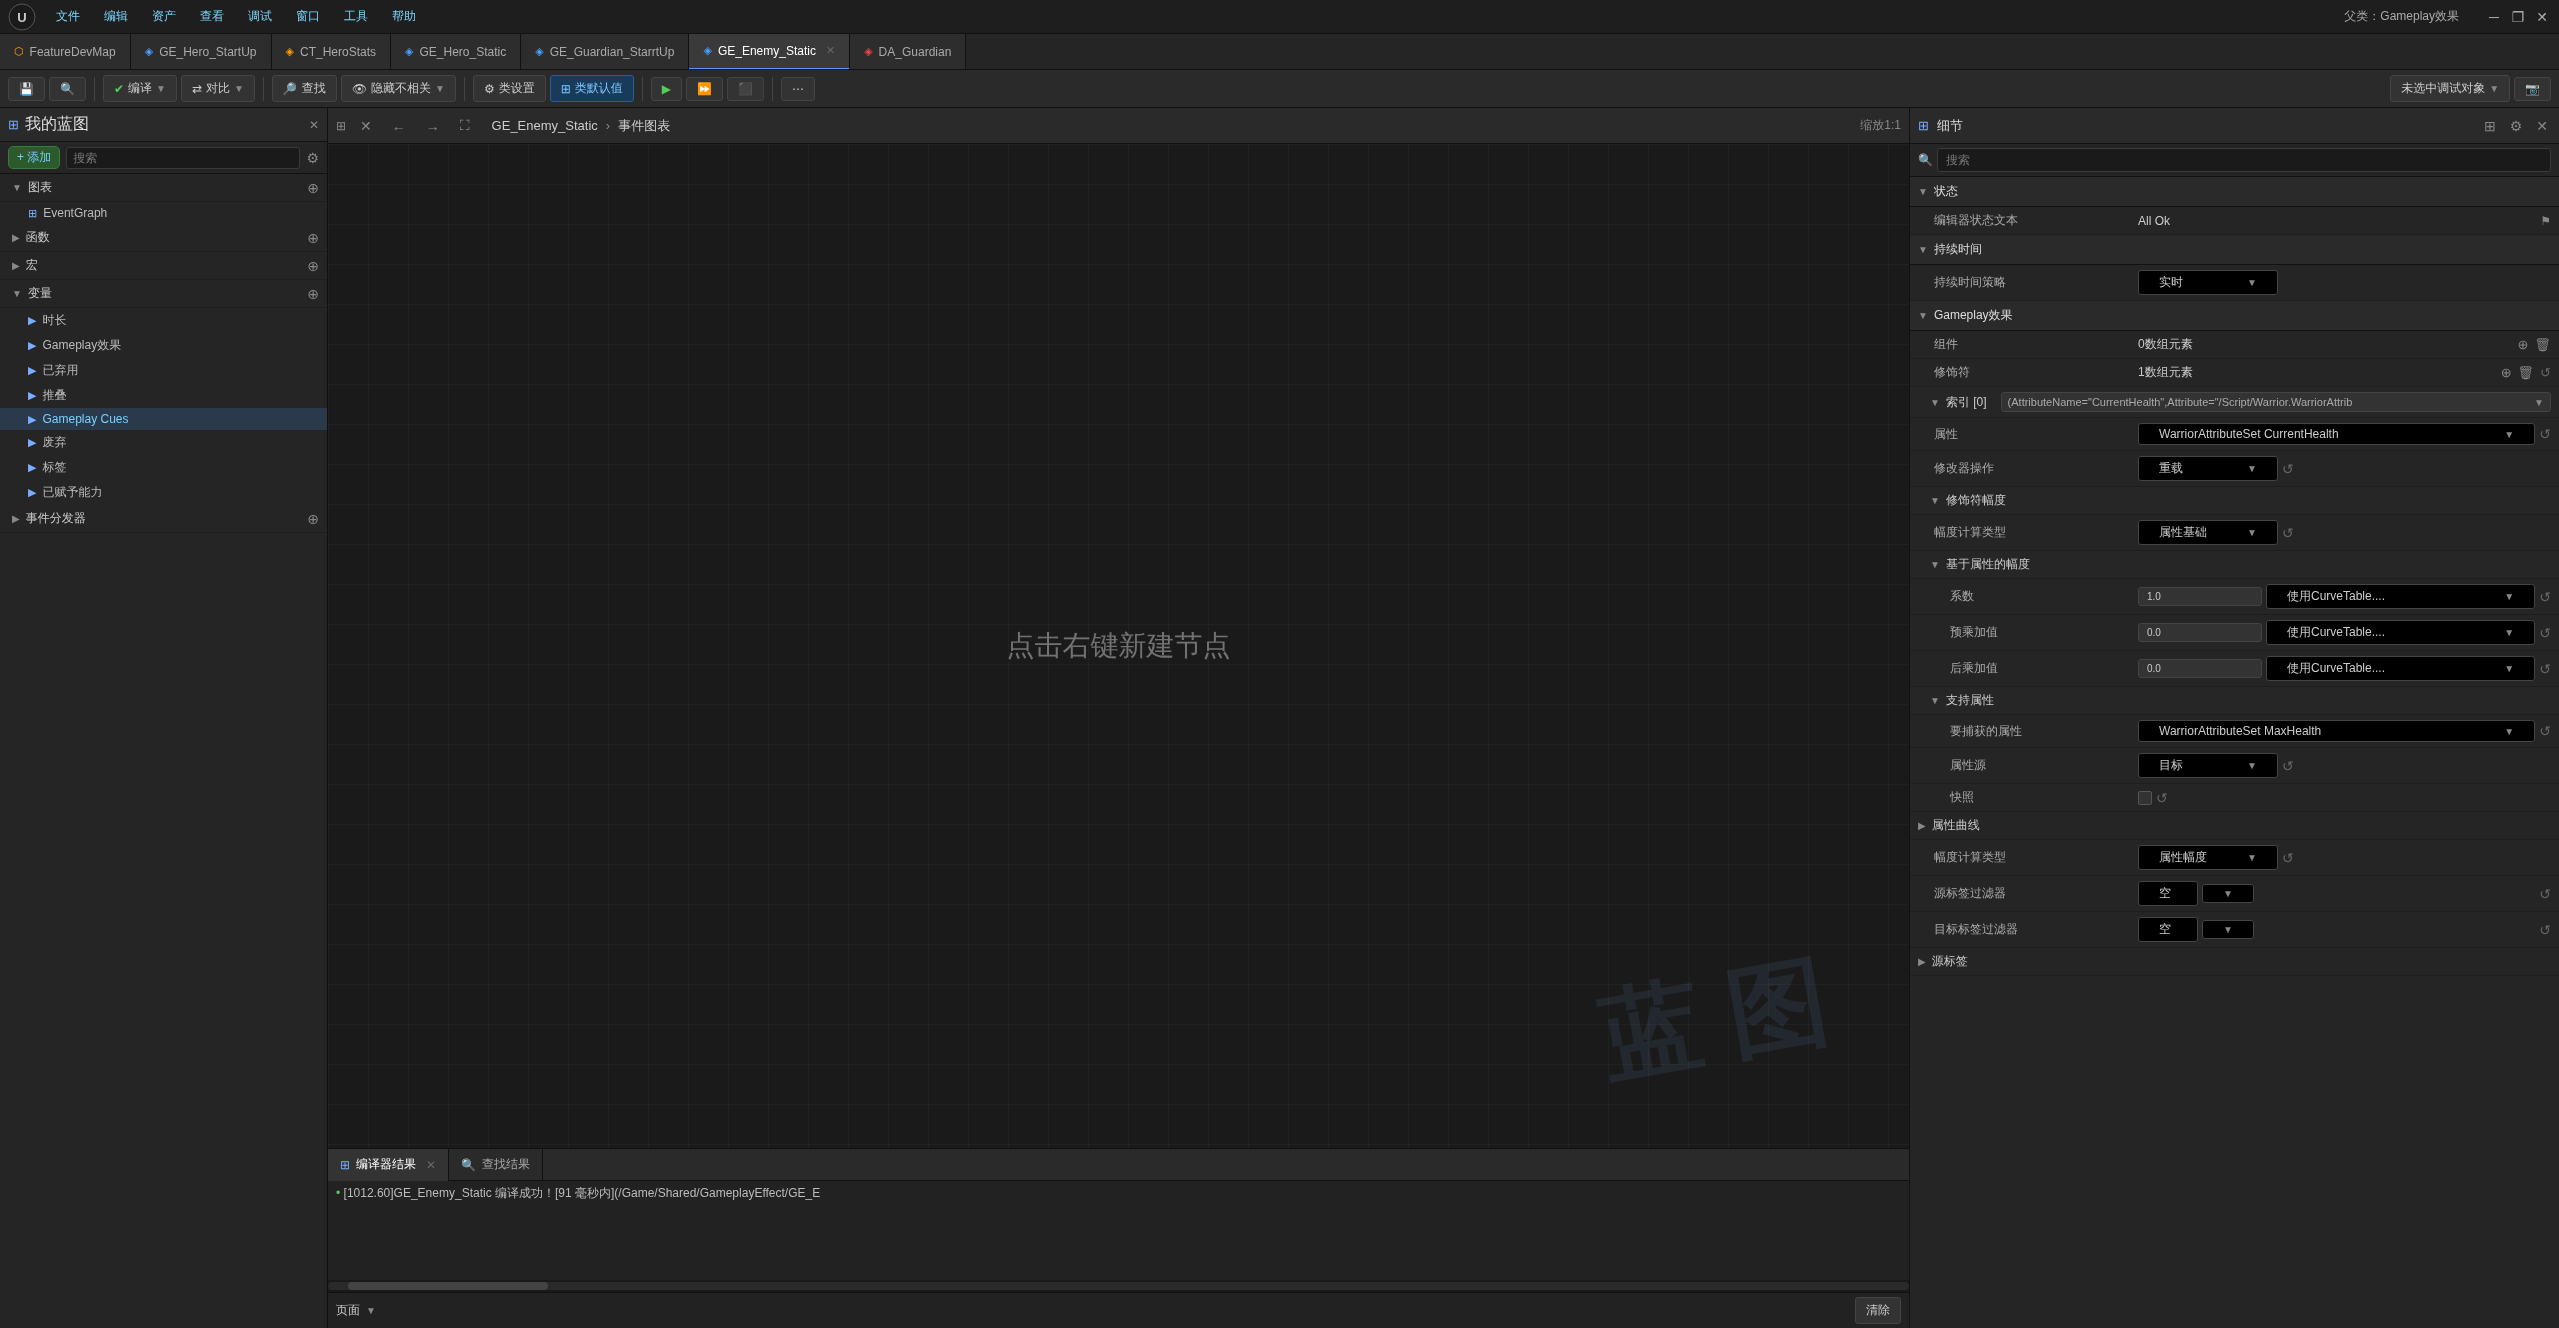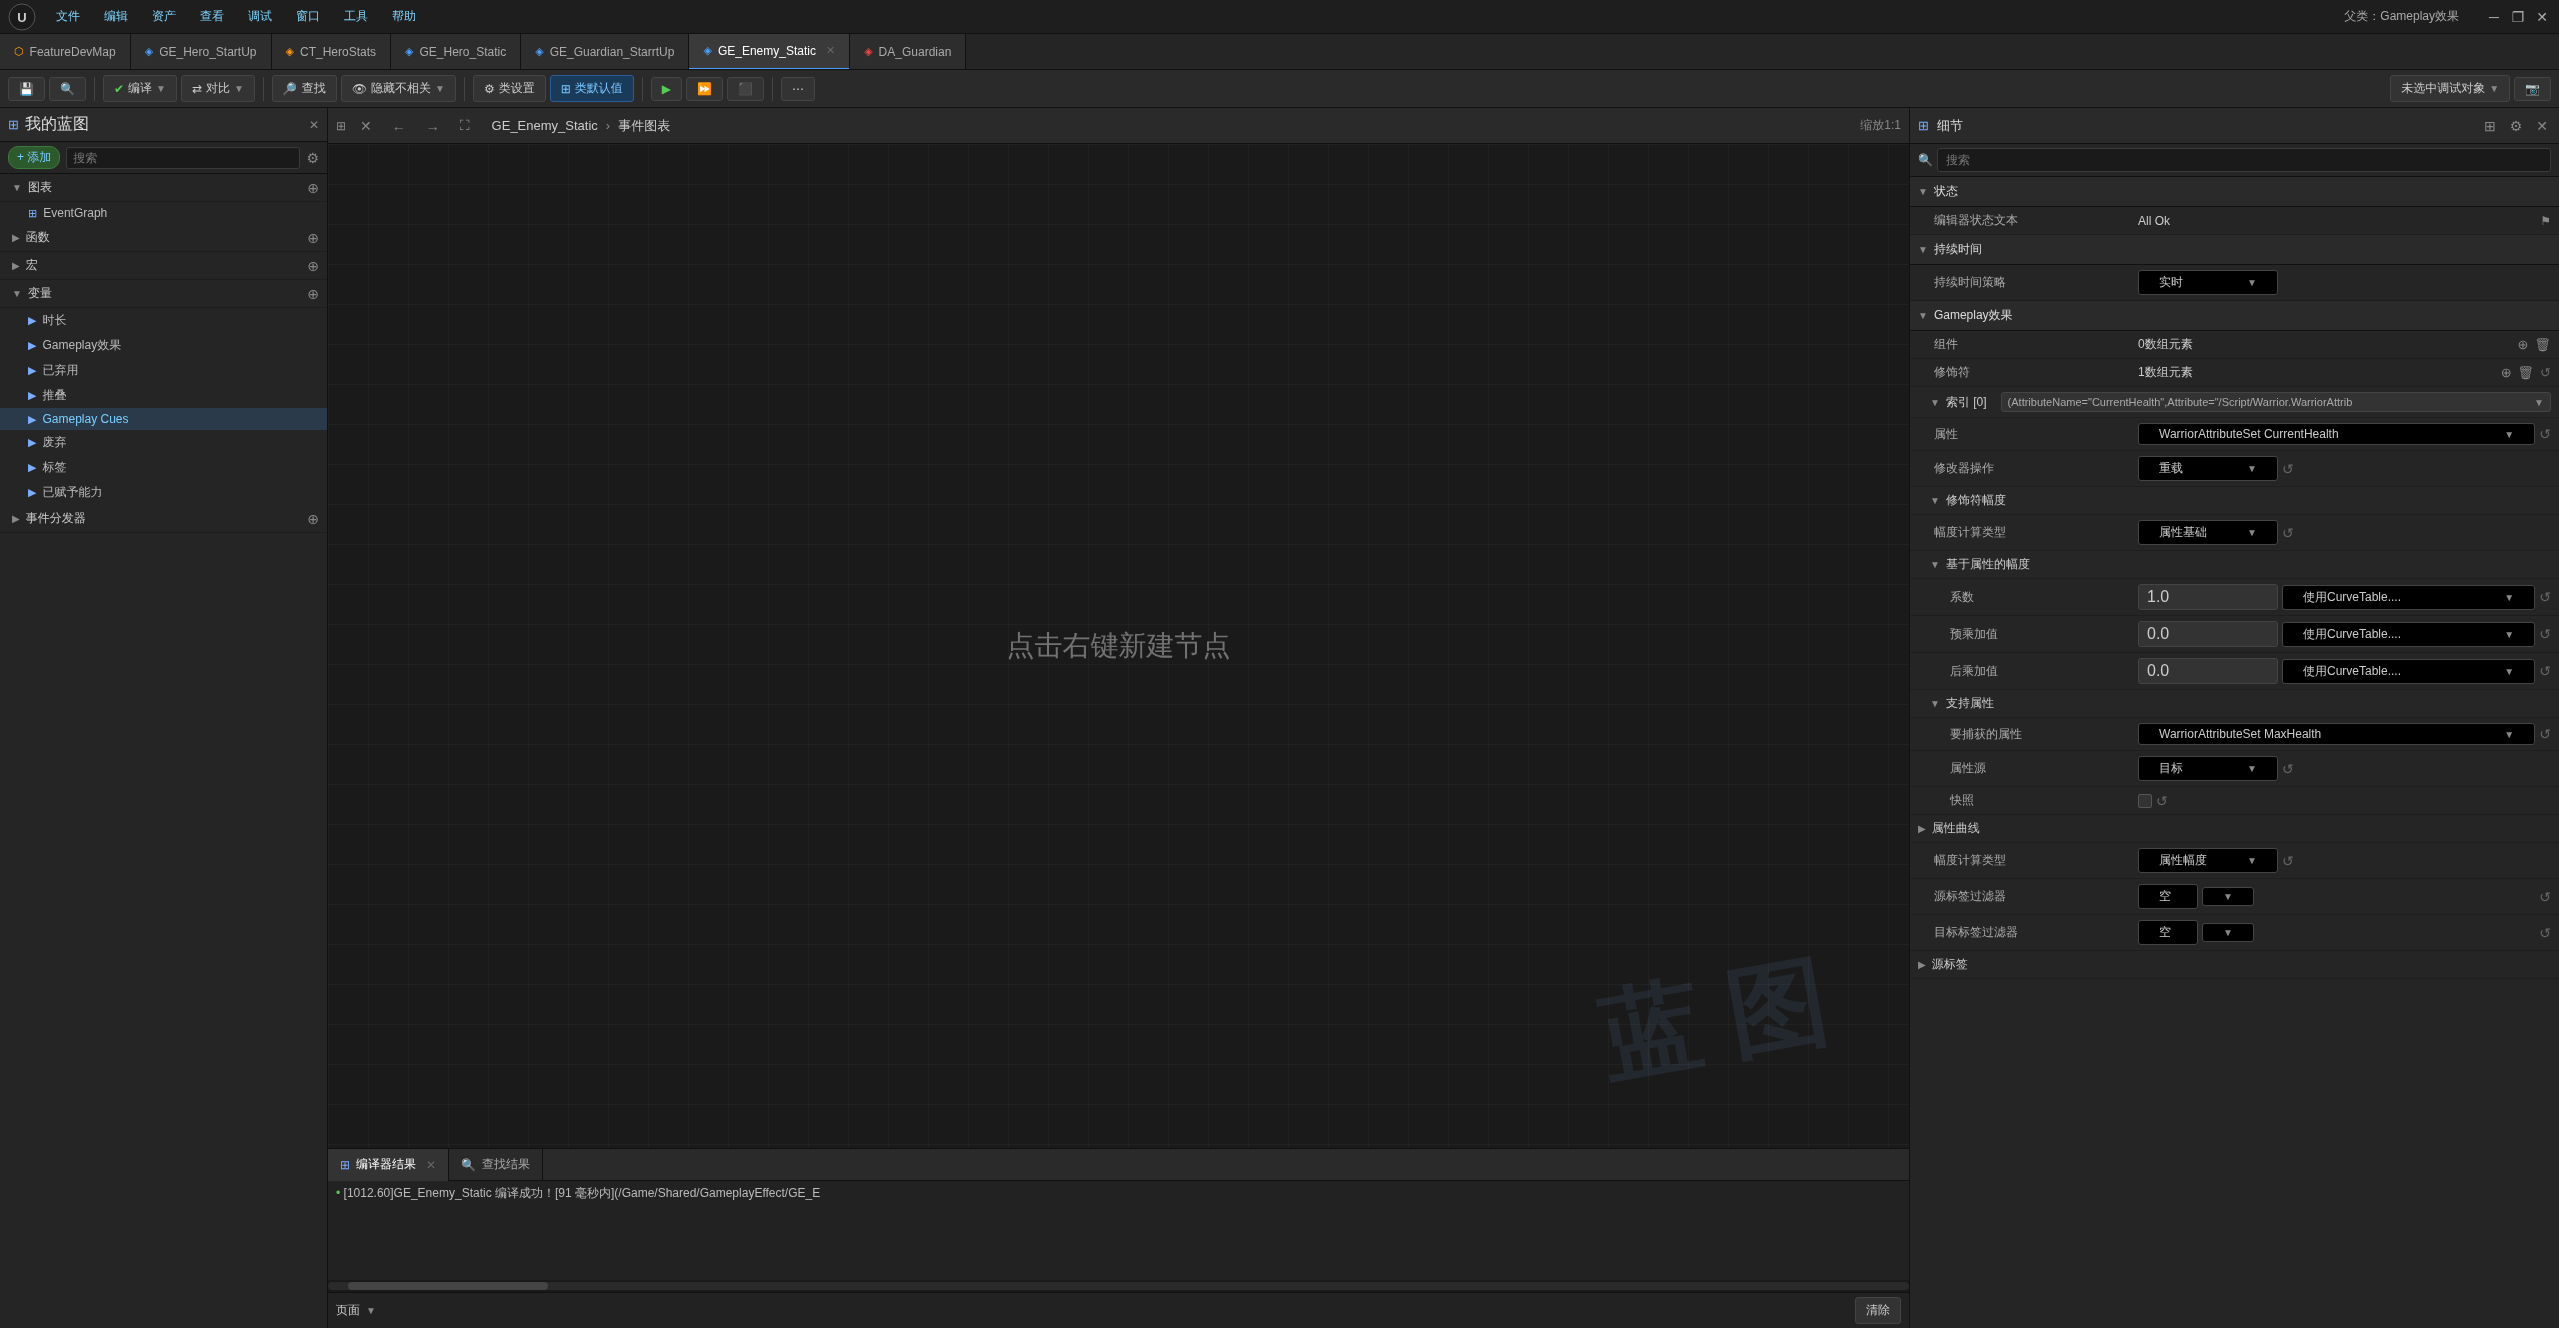--- a/index.html
+++ b/index.html
@@ -470,22 +470,22 @@
     }
     .dropdown-control .dd-text { flex: 1; color: #ccc; font-size: 12px; }
     .dropdown-control .dd-arrow { color: #888; font-size: 10px; }
 
     .input-control {
       background: #333;
       border: 1px solid #444;
       border-radius: 3px;
       padding: 3px 8px;
       color: #ccc;
-      font-size: 16px;
-      width: 140px;
+      font-size: 10px;
+      width: 124px;
       outline: none;
     }
 
     
     .sub-section-header {
       display: flex;
       align-items: center;
       padding: 5px 8px 5px 20px;
       background: #262626;
       border-bottom: 1px solid #1e1e1e;
@@ -670,21 +670,21 @@
 
 <div id="main">
 
   <div id="left-panel">
     <div id="mybp-header">
       <span style="color:#7aacff;font-size:13px">⊞</span>
       <span class="panel-title">我的蓝图</span>
       <span class="close-btn">✕</span>
     </div>
     <div id="mybp-search">
-      <span style="background:#2d5a2d;padding:2px 8px;border-radius:10px;cursor:pointer;color:#7cf;border:1px solid #3a7a3a;font-size:12px">+ 添加</span>
+      <span style="background:#2d5a2d;padding:2px 8px;border-radius:5px;cursor:pointer;color:#7cf;border:1px solid #3a7a3a;font-size:12px">+ 添加</span>
       <input type="text" style="background: rgb(26, 26, 26); border: 1px solid rgb(58, 58, 58); border-radius: 3px; color: rgb(204, 204, 204); padding: 3px 6px; font-size: 12px; flex: 1 1 0%; outline: none;" placeholder="搜索">
       <span class="gear-btn">⚙</span>
     </div>
 
     <div class="tree-section">
       <span class="expand-arrow">▼</span>
       <span>图表</span>
       <span class="add-btn">⊕</span>
     </div>
     <div class="tree-item">

